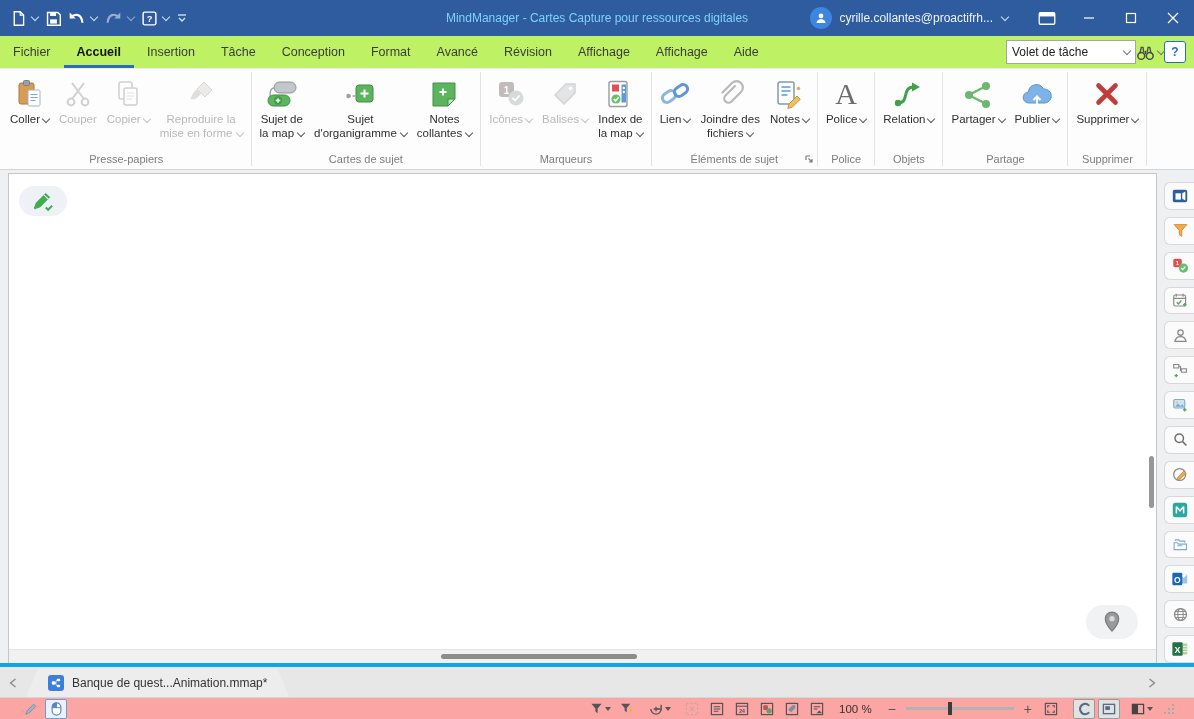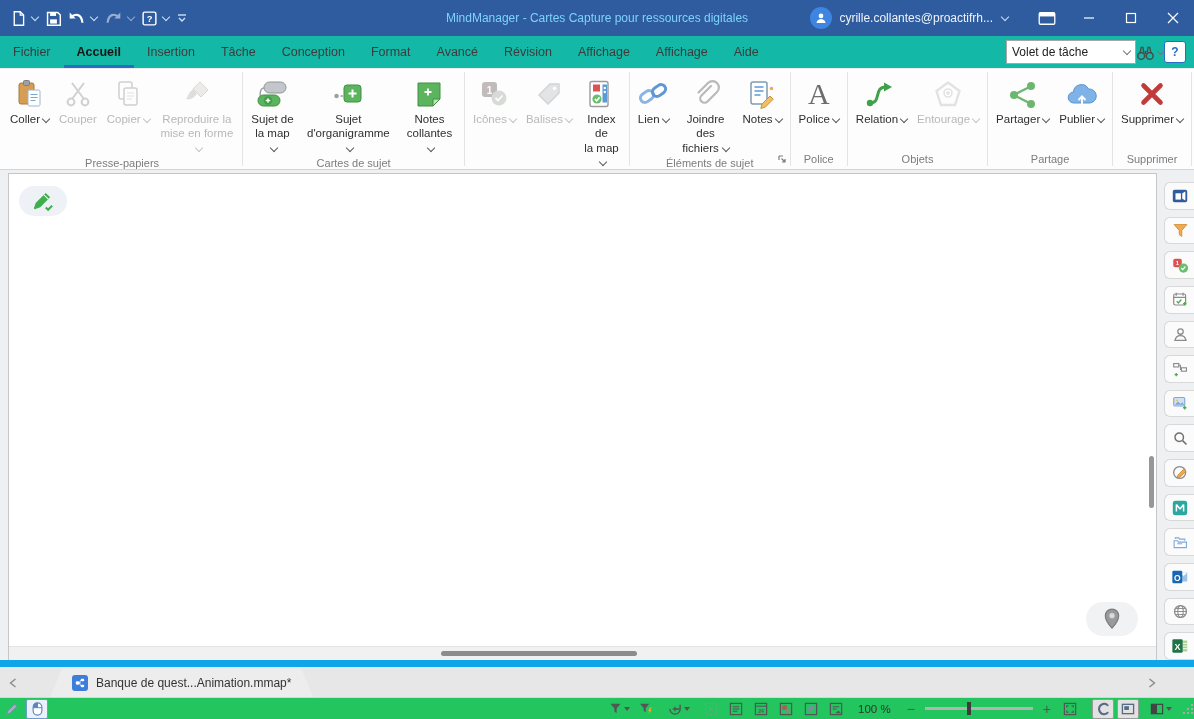--- a/index.html
+++ b/index.html
@@ -13,21 +13,21 @@
   .qbtn{display:flex;align-items:center;padding:3px 2px;border-radius:3px;}
   .qchev{width:5px;height:5px;border-right:1.3px solid #cfe0f5;border-bottom:1.3px solid #cfe0f5;transform:rotate(45deg);margin:0 4px 2px 2px;display:inline-block;}
   .wtitle{position:absolute;left:0;right:0;text-align:center;color:#7dd3fc;font-size:12px;pointer-events:none;}
   .tright{margin-left:auto;display:flex;align-items:center;z-index:2;height:100%;}
   .account{display:flex;align-items:center;gap:7px;margin-right:14px;}
   .avatar{width:22px;height:22px;border-radius:50%;background:#3d85e0;display:flex;align-items:center;justify-content:center;}
   .email{font-size:12px;color:#eef3fb;}
   .winbtn{width:42px;height:36px;display:flex;align-items:center;justify-content:center;}
 
   
-  .menubar{height:32px;background:#14b8a6;display:flex;align-items:stretch;flex:0 0 auto;position:relative;}
+  .menubar{height:32px;background:#bef264;display:flex;align-items:stretch;flex:0 0 auto;position:relative;}
   .mtab{padding:0 13px;display:flex;align-items:center;color:#3b3b3b;font-size:12.5px;cursor:default;}
   .mtab.active{font-weight:bold;color:#151515;box-shadow:inset 0 -3px 0 #2a6cc5;}
   .menuright{margin-left:auto;display:flex;align-items:center;padding-right:8px;}
   .combobox{width:118px;height:22px;border:1px solid #a6a6a6;background:#fff;display:flex;align-items:center;justify-content:space-between;padding:0 5px;font-size:12px;color:#222;}
   .cchev{width:5px;height:5px;border-right:1.3px solid #777;border-bottom:1.3px solid #777;transform:rotate(45deg);margin-bottom:2px;}
   .helpbox{width:20px;height:20px;border:1px solid #2a6cc5;border-radius:3px;color:#2a6cc5;font-weight:bold;display:flex;align-items:center;justify-content:center;background:#fff;}
 
   
   .ribbon{height:100px;background:#fdfdfd;border-bottom:1px solid #d5d5d5;border-top:1px solid #ececec;display:flex;align-items:stretch;padding:0 2px;flex:0 0 auto;}
   .rgroup{display:flex;flex-direction:column;padding:2px 3px 0;}
@@ -53,30 +53,30 @@
   .pinpill{position:absolute;right:18px;bottom:24px;width:52px;height:34px;border-radius:17px;background:#f1f2f4;display:flex;align-items:center;justify-content:center;}
   .hscrollrow{position:absolute;left:0;right:0;bottom:0;height:13px;background:#f1f1f1;border-top:1px solid #e3e3e3;}
   .hthumb{position:absolute;left:432px;top:4px;width:196px;height:5px;background:#8c8c8c;border-radius:3px;}
   .vthumb{position:absolute;right:2px;top:282px;width:5px;height:52px;background:#979797;border-radius:3px;}
 
   
   .sidepanel{position:absolute;right:0;top:0;bottom:0;width:35px;display:flex;flex-direction:column;align-items:flex-start;padding-top:12px;gap:7px;}
   .stab{width:30px;height:29px;margin-left:5px;background:#fbfbfb;border:1px solid #d8d8d8;border-right:none;border-radius:6px 0 0 6px;display:flex;align-items:center;justify-content:center;}
 
   
-  .tabbar{height:30px;background:#e7e7e7;border-top:7px solid #0ea5e9;display:flex;align-items:flex-end;flex:0 0 auto;position:relative;gap:24px;}
+  .tabbar{height:30px;background:#e7e7e7;border-top:4px solid #0ea5e9;display:flex;align-items:flex-end;flex:0 0 auto;position:relative;}
   .tscroll{width:26px;height:28px;display:flex;align-items:center;justify-content:center;}
   .dtab{height:28px;display:flex;align-items:center;gap:8px;padding:0 22px;font-size:12px;color:#333;
         clip-path:polygon(12px 0,calc(100% - 12px) 0,100% 100%,0 100%);background:#ededed;}
   .dtab.active{background:#fff;font-weight:bold;color:#111;}
   .docicon{width:16px;height:16px;border-radius:3px;background:#3d7edb;display:flex;align-items:center;justify-content:center;}
   .tabright{position:absolute;right:38px;bottom:0;height:28px;display:flex;align-items:center;}
 
   
-  .statusbar{height:21px;background:#22c55e;border-top:1px solid #d6d6d6;display:flex;align-items:center;padding:0 1px;gap:3px;flex:0 0 auto;}
+  .statusbar{height:21px;background:#fca5a5;border-top:1px solid #d6d6d6;display:flex;align-items:center;padding:0 20px;gap:3px;flex:0 0 auto;}
   .sbtn{height:18px;min-width:18px;display:flex;align-items:center;justify-content:center;border:1px solid transparent;border-radius:2px;padding:0 1px;}
   .sbtn.pressed{background:#e2e2e2;border-color:#9a9a9a;}
   .sbtn.sel{background:#eaf1fa;border-color:#6f9bd1;}
   .scaret{width:0;height:0;border-left:3px solid transparent;border-right:3px solid transparent;border-top:4px solid #555;margin-left:2px;}
   .zoomtxt{font-size:11.5px;color:#333;margin:0 8px;}
   .zsign{font-size:14px;color:#555;padding:0 5px;}
   .track{width:108px;height:3px;background:#b3b3b3;position:relative;margin:0 2px;}
   .zthumb{position:absolute;left:42px;top:-5px;width:4px;height:13px;background:#3c3c3c;}
   .grip{width:10px;height:10px;position:relative;margin-left:6px;}
   .grip::after{content:"";position:absolute;width:2px;height:2px;background:#a9a9a9;left:8px;top:0;
@@ -418,33 +418,20 @@
                 <path d="M5 23c12 0 3-16 16-16" fill="none" stroke="#3fa14a" stroke-width="3"></path>
                 <circle cx="5" cy="23" r="3.2" fill="#3fa14a"></circle>
                 <path d="M19 2.5l8 4.5-8 4.5z" fill="#3fa14a"></path>
               </svg>
           </span>
           <div class="lblwrap">
               <span class="lbl">Relation</span>
               <span class="chev"></span>
             </div>
         </div>
-        <div class="rbtn dis cb">
-          <span class="ic">
-            <svg width="30" height="29" viewBox="0 0 30 29">
-                <path d="M15 2.5l11.5 8.5-4.4 14H7.9L3.5 11z" fill="none" stroke="#9fd0a1" stroke-width="2.4" stroke-linejoin="round"></path>
-                <circle cx="15" cy="13" r="4" fill="none" stroke="#9fd0a1" stroke-width="1.6"></circle>
-                <path d="M15 11v4M13 13h4" stroke="#9fd0a1" stroke-width="1.4"></path>
-              </svg>
-          </span>
-          <div class="lblwrap">
-              <span class="lbl">Entourage</span>
-              <span class="chev"></span>
-            </div>
-        </div>
       </div>
       <div class="glabel">Objets</div>
     </div>
     <div class="gsep"></div>
 
     <div class="rgroup">
       <div class="rbuttons">
         <div class="rbtn cb">
           <span class="ic">
             <svg width="30" height="29" viewBox="0 0 30 29">

